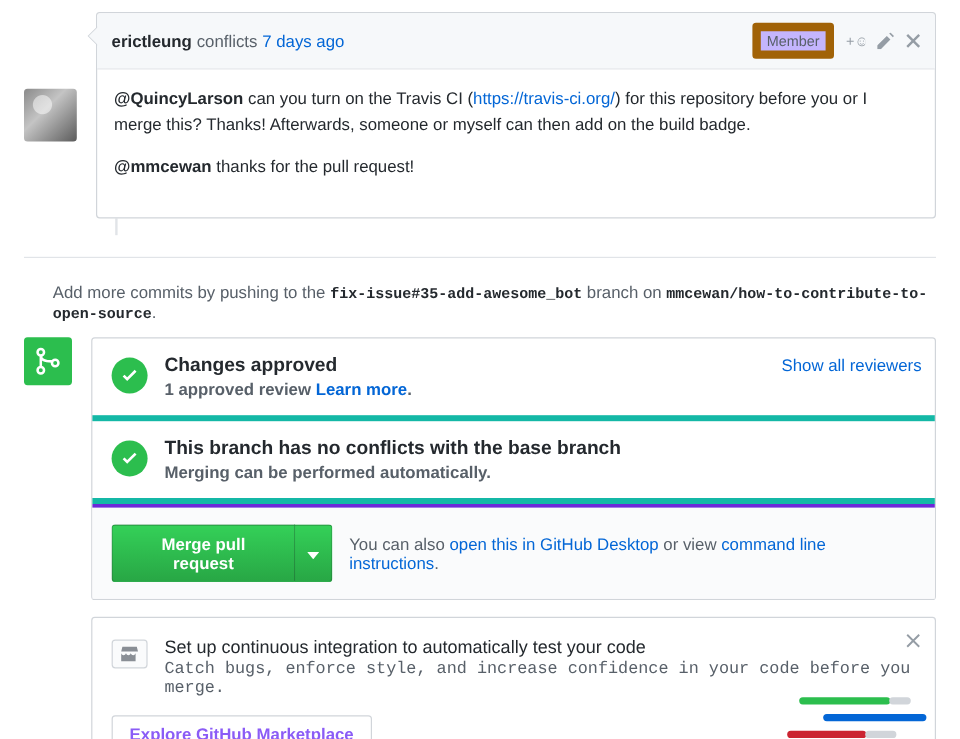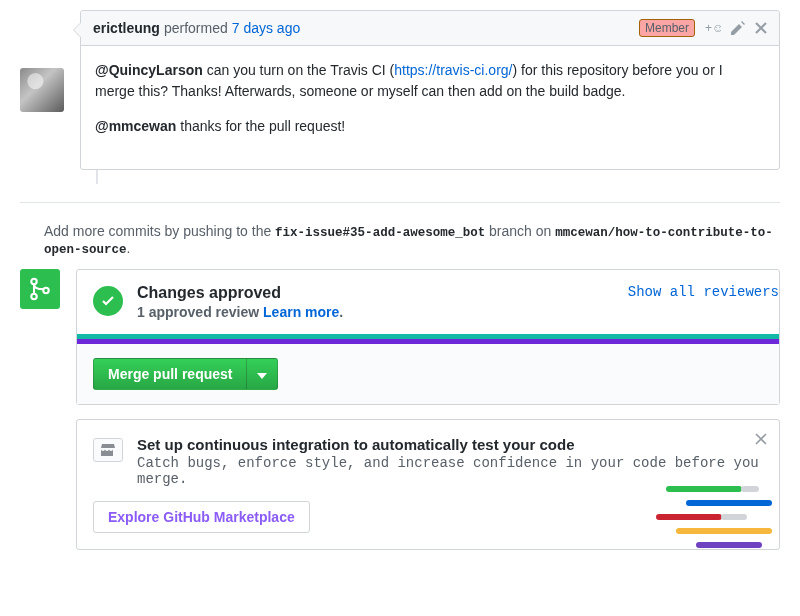--- a/index.html
+++ b/index.html
@@ -47,26 +47,26 @@
       display: flex;
       align-items: center;
       justify-content: space-between;
       color: #586069;
       border-radius: 3px 3px 0 0;
     }
     .comment-header .left { display:flex; align-items:center; gap:4px; }
     .comment-header .author { font-weight: 600; color: #24292e; }
     .comment-header .right { display:flex; align-items:center; gap:10px; }
     .member-badge {
-      border: 1px solid #a16207;
+      border: 7px solid #a16207;
       border-radius: 3px;
       padding: 1px 5px;
       font-size: 12px;
       color: #586069;
-      background:#fca5a5;
+      background:#c4b5fd;
     }
     .header-icon { color: #959da5; cursor: pointer; display:inline-flex;align-items:center;}
     .comment-body { padding: 14px 14px 18px; line-height: 1.5; }
     .comment-body p { margin-bottom: 14px; }
     .mention { font-weight: 600; color:#24292e; }
 
     .timeline-divider { height:1px; background:#e1e4e8; margin:18px 0 0; }
     .timeline-spacer { height:14px; border-left: 2px solid #e1e4e8; margin-left:76px; }
 
     .push-hint {
@@ -101,24 +101,24 @@
     .status-row:last-of-type{ border-bottom: none; }
     .check-circle {
       width:30px;height:30px;border-radius:50%;
       background:#2cbe4e;
       display:flex;align-items:center;justify-content:center;
       flex-shrink:0;
       margin-top:2px;
     }
     .status-title { font-weight:600; font-size:16px; }
     .status-sub { color:#586069; margin-top:2px;font-weight:bold; }
-    .reviewers-link { position:absolute; right:0; top:14px;font-family:Liberation Mono, monospace; }
+    .reviewers-link { position:absolute; right:11px; top:14px; }
     .merge-actions {
       background:#fafbfc;
-      border-top:5px solid #6d28d9;
+      border-top:3px solid #6d28d9;
       padding:14px 16px;
       display:flex; align-items:center; gap:14px;
       color:#586069;
     }
     .btn-merge {
       background: linear-gradient(-180deg,#34d058,#28a745);
       color:#fff;
       border:1px solid rgba(27,31,35,.2);
       border-radius:3px;
       font-weight:600;
@@ -152,21 +152,21 @@
     .ci-head{ display:flex; gap:14px; align-items:flex-start; }
     .ci-icon{
       width:30px;height:24px;border-radius:3px;
       border:1px solid #d1d5da;
       background:#fafbfc;
       display:flex;align-items:center;justify-content:center;
       color:#586069;
       flex-shrink:0;
       margin-top:2px;
     }
-    .ci-title{font-weight:700;font-size:15px;}
+    .ci-title{font-weight:400;font-size:15px;}
     .ci-sub{color:#586069;margin-top:2px;font-family:Liberation Mono, monospace;}
     .ci-close{position:absolute; right:12px; top:12px; color:#959da5; cursor:pointer;}
     .btn-outline{
       margin-top:14px;
       display:inline-block;
       border:1px solid #d1d5da;
       border-radius:3px;
       background:#fff;
       color:#8b5cf6;
       font-weight:600;
@@ -180,21 +180,21 @@
   </style>
 </head>
 <body>
 
 <div class="comment-row">
   <div class="avatar"></div>
   <div class="comment-box">
     <div class="comment-header">
       <div class="left">
         <a href="#" class="author">erictleung</a>
-        <span>performed</span>
+        <span>conflicts</span>
         <a href="#">7 days ago</a>
       </div>
       <div class="right">
         <span class="member-badge">Member</span>
         <span class="header-icon">
           <svg width="16" height="16" viewBox="0 0 16 16" fill="currentColor">
               <text x="0" y="12" font-size="12">+☺</text>
             </svg>
         </span>
         <span class="header-icon">
@@ -244,28 +244,42 @@
           </svg>
       </div>
       <div>
         <div class="status-title">Changes approved</div>
         <div class="status-sub">
           <span>1 approved review </span><a href="#">Learn more</a><span>.</span>
         </div>
       </div>
       <a href="#" class="reviewers-link">Show all reviewers</a>
     </div>
+    <div class="status-row">
+      <div class="check-circle">
+        <svg width="16" height="16" viewBox="0 0 16 16">
+            <path d="M3 8l3 3 7-7" fill="none" stroke="#fff" stroke-width="2.2"></path>
+          </svg>
+      </div>
+      <div>
+        <div class="status-title">This branch has no conflicts with the base branch</div>
+        <div class="status-sub">Merging can be performed automatically.</div>
+      </div>
+    </div>
     <div class="merge-actions">
       <div class="btn-group">
         <button class="btn-merge">Merge pull request</button>
         <button class="btn-merge-drop">
           <svg width="10" height="6" viewBox="0 0 10 6" fill="#fff">
               <path d="M0 0l5 6 5-6z"></path>
             </svg>
         </button>
+      </div>
+      <div>
+        <span>You can also </span><a href="#">open this in GitHub Desktop</a><span> or view </span><a href="#">command line instructions</a><span>.</span>
       </div>
     </div>
   </div>
 </div>
 
 <div class="ci-panel">
   <span class="ci-close">
     <svg width="12" height="12" viewBox="0 0 12 12" stroke="currentColor" stroke-width="1.6">
         <path d="M1 1l10 10M11 1L1 11"></path>
       </svg>

